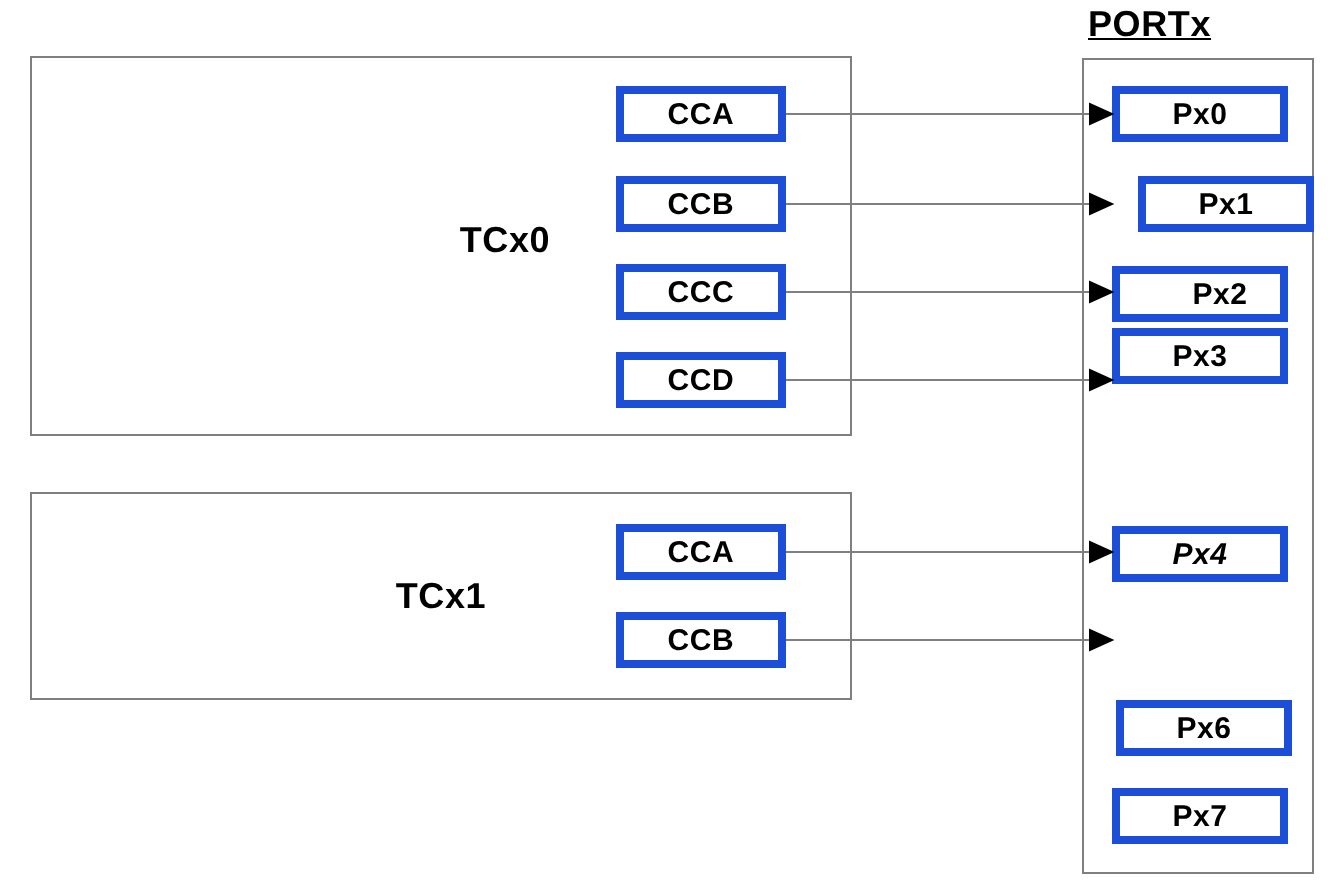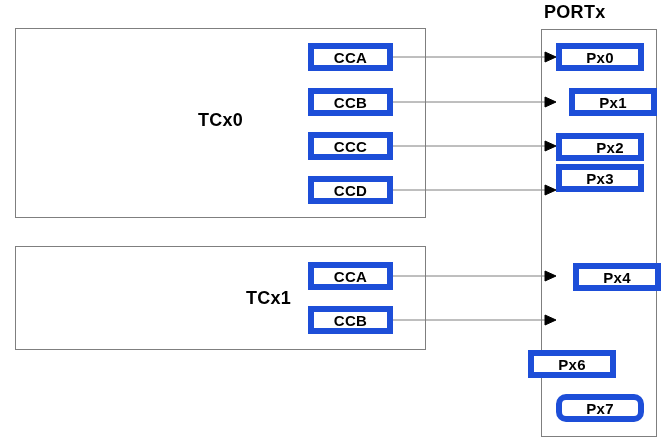--- a/index.html
+++ b/index.html
@@ -27,41 +27,42 @@
     text-align: center;
     font-weight: bold;
     font-size: 18px;
     line-height: 21px;
     letter-spacing: 0.3px;
   }
   .small-box {
     position: absolute;
     width: 85px;
     height: 28px;
-    border: 6px solid #1d4ed8;
+    border: 4px solid #1d4ed8;
     background: #ffffff;
     box-sizing: border-box;
     display: flex;
     align-items: center;
     justify-content: center;
     font-weight: bold;
     font-size: 15px;
     letter-spacing: 0.3px;
   }
   .pin-box {
     width: 88px;
   }
   .port-title {
     position: absolute;
     left: 544px;
     top: 2px;
     font-weight: bold;
     font-size: 18px;
     line-height: 21px;
     letter-spacing: 0.3px;
+    text-decoration: underline;
   }
   #arrow-layer {
     position: absolute;
     left: 0;
     top: 0;
     pointer-events: none;
   }
   #arrow-layer line {
     stroke: #7f7f7f;
     stroke-width: 1;
@@ -70,37 +71,37 @@
     fill: #000000;
     stroke: #000000;
   }
 </style>
 </head>
 <body>
 
 <div id="canvas">
 
   <div class="big-box" style="left:15px; top:28px; width:411px; height:190px;"></div>
-  <div class="big-label" style="left:15px; top:110px; width:411px;">TCx0</div>
+  <div class="big-label" style="left:15px; top:110px; width:411px;padding-left:32px;">TCx0</div>
 
   <div class="small-box" style="left:308px; top:43px;">
     <span>CCA</span>
   </div>
   <div class="small-box" style="left:308px; top:88px;">
     <span>CCB</span>
   </div>
   <div class="small-box" style="left:308px; top:176px;">
     <span>CCD</span>
   </div>
   <div class="small-box" style="left:308px; top:132px;">
     <span>CCC</span>
   </div>
 
   <div class="big-box" style="left:15px; top:246px; width:411px; height:104px;"></div>
-  <div class="big-label" style="left:15px; top:288px; width:411px;margin-left:48px;">TCx1</div>
+  <div class="big-label" style="left:15px; top:288px; width:411px;">TCx1</div>
 
   <div class="small-box" style="left:308px; top:262px;">
     <span>CCA</span>
   </div>
   <div class="small-box" style="left:308px; top:306px;">
     <span>CCB</span>
   </div>
 
   <div class="port-title">PORTx</div>
   <div class="big-box" style="left:541px; top:29px; width:116px; height:408px;"></div>
@@ -110,27 +111,27 @@
   </div>
   <div class="small-box pin-box" style="left:556px; top:88px;margin-left:13px;">
     <span>Px1</span>
   </div>
   <div class="small-box pin-box" style="left:556px; top:133px;padding-left:20px;">
     <span>Px2</span>
   </div>
   <div class="small-box pin-box" style="left:556px; top:164px;">
     <span>Px3</span>
   </div>
-  <div class="small-box pin-box" style="left:573px; top:263px;">
+  <div class="small-box pin-box" style="left:556px; top:263px;font-style:italic;">
     <span>Px4</span>
   </div>
-  <div class="small-box pin-box" style="left:528px; top:350px;justify-content:center;">
+  <div class="small-box pin-box" style="left:558px; top:350px;justify-content:center;">
     <span>Px6</span>
   </div>
-  <div class="small-box pin-box" style="left:556px; top:394px;border-radius:10px;">
+  <div class="small-box pin-box" style="left:556px; top:394px;">
     <span>Px7</span>
   </div>
 
   <svg id="arrow-layer" width="670" height="447" viewBox="0 0 670 447">
     <g>
       <line x1="393" y1="57" x2="546" y2="57"></line>
       <polygon points="545,52 545,62 556,57"></polygon>
     </g>
     <g>
       <line x1="393" y1="102" x2="546" y2="102"></line>

